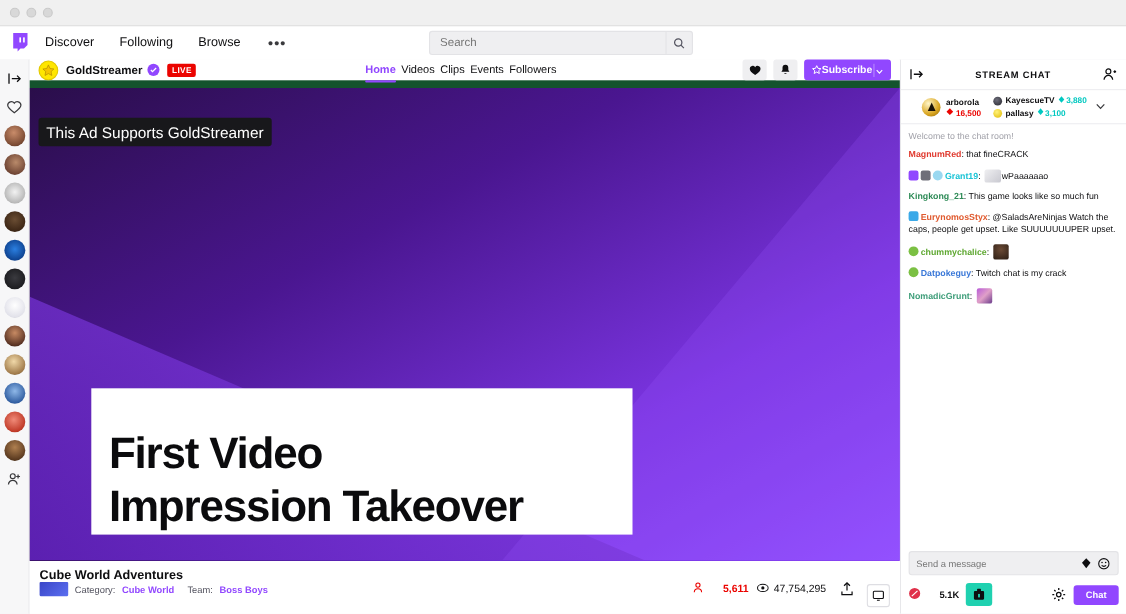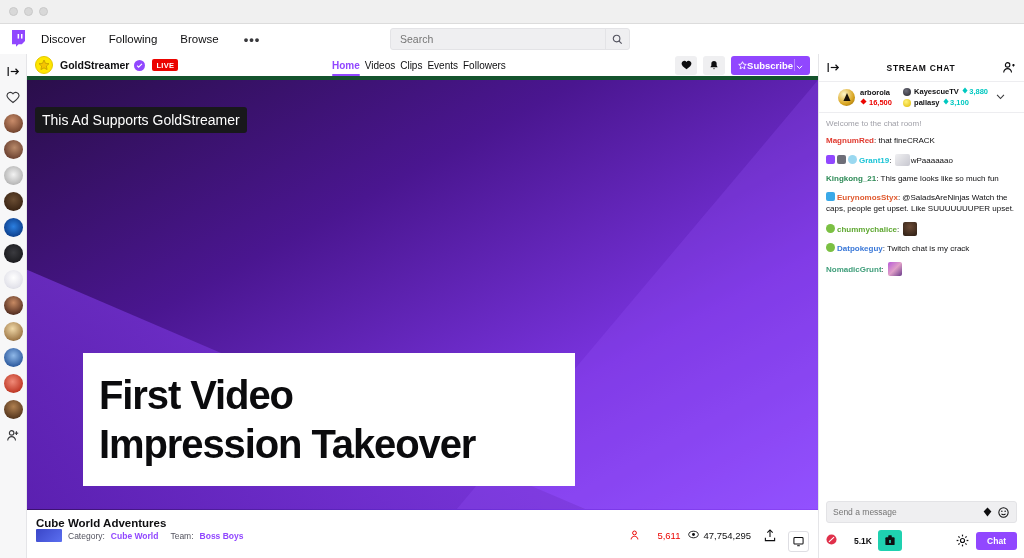--- a/index.html
+++ b/index.html
@@ -46,21 +46,21 @@
   
   .lsb { width:27px; background:#f7f7f8; border-right:1px solid #e5e5e8;
     display:flex; flex-direction:column; align-items:center; padding-top:8px; gap:7px;}
   .lsb-ico { width:19px; height:19px; display:flex; align-items:center; justify-content:center; cursor:pointer;}
   .lsb-av { width:19px; height:19px; border-radius:50%; cursor:pointer; position:relative;
     overflow:hidden; flex:0 0 auto;}
 
   
   .center { flex:1; display:flex; flex-direction:column; background:#fff; position:relative;}
   .ch-header { height:26px; background:#fff; display:flex; align-items:center;
-    padding:0 8px; position:relative; border-bottom:4px solid #14532d;}
+    padding:0 8px; position:relative; border-bottom:7px solid #14532d;}
   .ch-av { width:18px; height:18px; border-radius:50%; background:#ffe600;
     border:1.5px solid #e3c900; display:flex; align-items:center; justify-content:center;}
   .ch-name { font-size:10.5px; font-weight:700; color:#0e0e10; margin-left:7px;}
   .verified { width:11px; height:11px; border-radius:50%; background:#9147ff;
     margin-left:5px; display:flex; align-items:center; justify-content:center;}
   .live-pill { margin-left:7px; background:#eb0400; color:#fff; font-size:7.5px;
     font-weight:700; padding:1.5px 4px; border-radius:2px; letter-spacing:.3px;}
   .ch-tabs { position:absolute; left:305px; display:flex; gap:5px; align-items:center; height:26px;}
   .ch-tab { font-size:10px; color:#0e0e10; cursor:pointer; position:relative; height:26px;
     display:flex; align-items:center;}
@@ -73,37 +73,37 @@
   .sub-btn { height:19px; background:#9147ff; color:#fff; border-radius:3px;
     display:flex; align-items:center; gap:0; padding:0 7px; cursor:pointer;justify-content:center;}
   .sub-btn span.lbl { font-size:9.5px; font-weight:700;}
   .sub-div { width:1px; height:12px; background:rgba(255,255,255,.35); margin:0 1px;}
 
   
   .video { flex:1; position:relative; overflow:hidden;
     background: linear-gradient(115deg,#2b0f4d 0%, #3d1270 22%, #6026c4 55%, #7b38e8 78%, #8a45f5 100%); }
   .v-poly { position:absolute; inset:0;}
   .ad-card { position:absolute; left:56px; top:273px; width:492px; height:133px;
-    background:#fff; display:flex; flex-direction:column; justify-content:center;
+    background:#fff; display:flex; flex-direction:column; justify-content:flex-end;
     padding-left:16px; }
   .ad-l1, .ad-l2 { font-size:40px; font-weight:700; color:#0b0b0d; line-height:1.22;
     letter-spacing:-1.1px; white-space:nowrap;}
   .tooltip { position:absolute; left:8px; top:27px; background:#18181b; color:#fff;
     font-size:14px; padding:5px 7px; border-radius:3px; white-space:nowrap; z-index:5;}
 
   
   .infobar { height:48px; background:#fff; padding:7px 9px 0 9px; position:relative;}
   .stream-title { font-size:11.5px; font-weight:700; color:#0e0e10;}
   .meta-row { display:flex; align-items:center; gap:6px; margin-top:0;}
   .game-thumb { width:26px; height:13px; background:linear-gradient(135deg,#3a46c8,#5b6ff0);
     border-radius:1px; flex:0 0 auto; position:relative; overflow:hidden;}
   .meta-txt { font-size:8.5px; color:#53535f;}
   .meta-link { font-size:8.5px; color:#9147ff; font-weight:700; cursor:pointer;}
   .info-right { position:absolute; right:9px; top:9px; display:flex; align-items:center; gap:8px;}
-  .vcount { display:flex; align-items:center; gap:18px; color:#eb0400; font-size:9.5px; font-weight:400;}
+  .vcount { display:flex; align-items:center; gap:18px; color:#eb0400; font-size:9.5px; font-weight:700;}
   .vviews { display:flex; align-items:center; gap:4px; color:#0e0e10; font-size:9.5px;}
   .fab { width:21px; height:21px; background:#fff; border:1px solid #dedee3;
     border-radius:3px; display:flex; align-items:center; justify-content:center;
     cursor:pointer; position:relative;}
 
   
   .chat { width:206px; background:#fff; border-left:1px solid #e5e5e8;
     display:flex; flex-direction:column;}
   .chat-hd { height:28px; display:flex; align-items:center; padding:0 8px;
     border-bottom:1px solid #ededf0; position:relative;}

